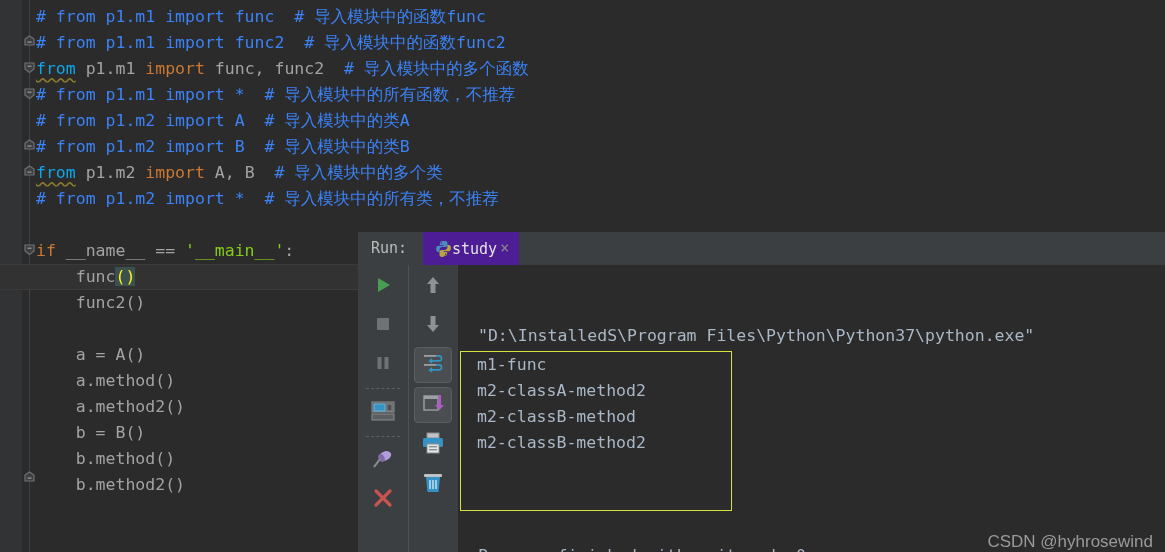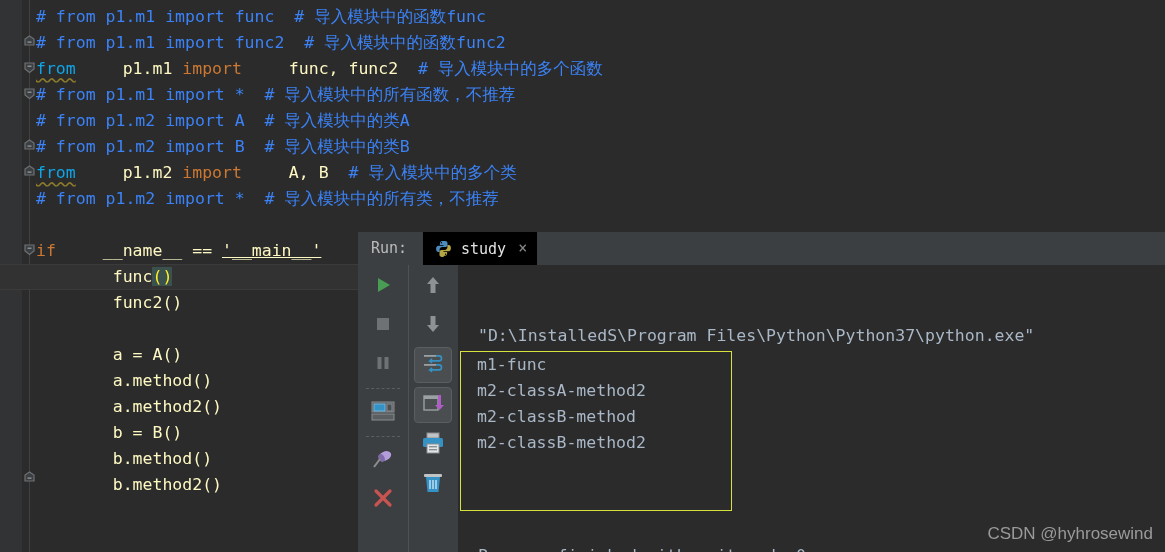--- a/index.html
+++ b/index.html
@@ -32,22 +32,22 @@
   #code {
     position: absolute; left: 36px; top: 0; width: 1129px; height: 552px;
     font-size: 16.5px; line-height: 26px;
     white-space: pre;
     color: #A9B7C6;
   }
   .ln { height: 26px; display: block; }
   .kw   { color: #CC7832; }
   .kw-u { color: #0ea5e9; text-decoration: underline wavy #8C7B2B; text-underline-offset: 3px; }
   .cmt  { color: #3b82f6; }
-  .id   { color: #fef9c3; margin-left: 37px; }
-  .str  { color: #fef9c3; text-decoration: underline; }
+  .id   { color: #a3a3a3; }
+  .str  { color: #84cc16; }
   .curline {
     position: absolute; left: 0; width: 1165px; height: 26px;
     background: #323232; border-top: 1px solid #3b3b3b; border-bottom: 1px solid #3b3b3b;
   }
   .paren-hl { background: #3B514D; color: #FFEF28; }
 
   
   #run-panel {
     position: absolute; left: 358px; top: 232px;
     width: 807px; height: 320px;
@@ -56,22 +56,22 @@
   #run-header {
     position: absolute; left: 0; top: 0; width: 807px; height: 33px;
     background: #3C3F41;
   }
   #run-label {
     position: absolute; left: 13px; top: 7px;
     font-size: 15px; color: #BBBBBB;
   }
   #run-tab {
     position: absolute; left: 65px; top: 0; height: 33px;
-    background: #000000;
-    display: flex; align-items: center; padding: 0 10px 0 12px; gap: 9px;
+    background: #4c1d95;
+    display: flex; align-items: center; padding: 0 10px 0 12px; 
   }
   #run-tab .py-icon { width: 17px; height: 17px; display:block; }
   #run-tab .tab-name { font-size: 15px; color: #E3E3E3; }
   #run-tab .tab-close { font-size: 15px; color: #888; line-height: 1; padding-left: 3px; }
 
   #toolbars {
     position: absolute; left: 0; top: 33px; width: 100px; height: 287px;
     background: #3C3F41;
   }
   .tbcol {
@@ -105,21 +105,21 @@
   }
   .cline { height: 26px; padding-left: 20px; }
   #out-box {
     position: absolute; left: 2px; top: 86px;
     width: 272px; height: 160px;
     border: 1.5px solid #D6E23B;
   }
   #out-box .cline { padding-left: 16px; }
 
   #watermark {
-    position: absolute; right: 12px; bottom: 8px;
+    position: absolute; right: 12px; bottom: 0;
     font-family: "Liberation Sans", sans-serif;
     font-size: 17px; color: #9a9a9a;
   }
 </style>
 </head>
 <body>
 
 <div id="root">
 
   <div id="editor">

